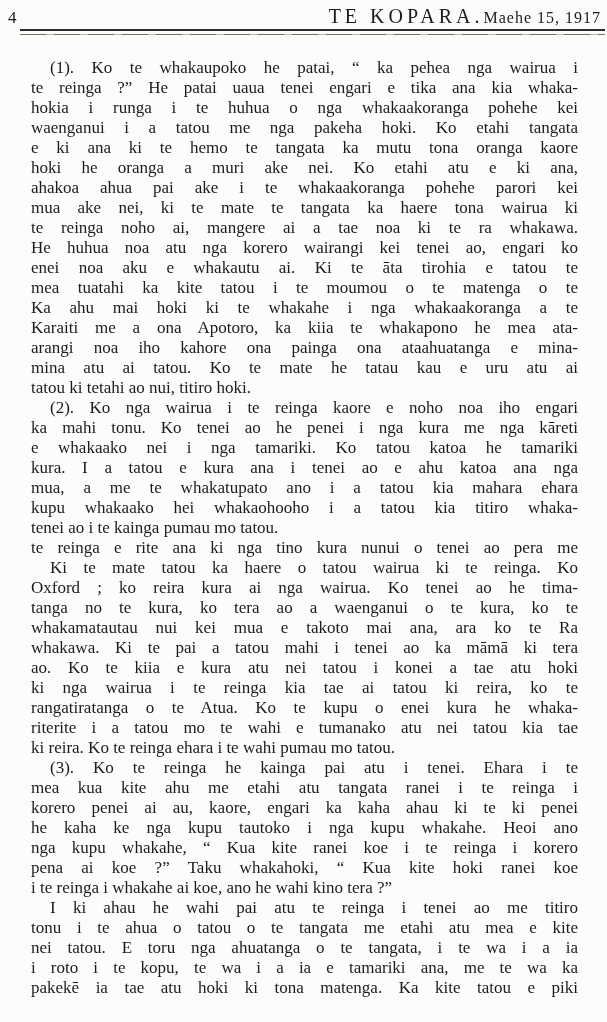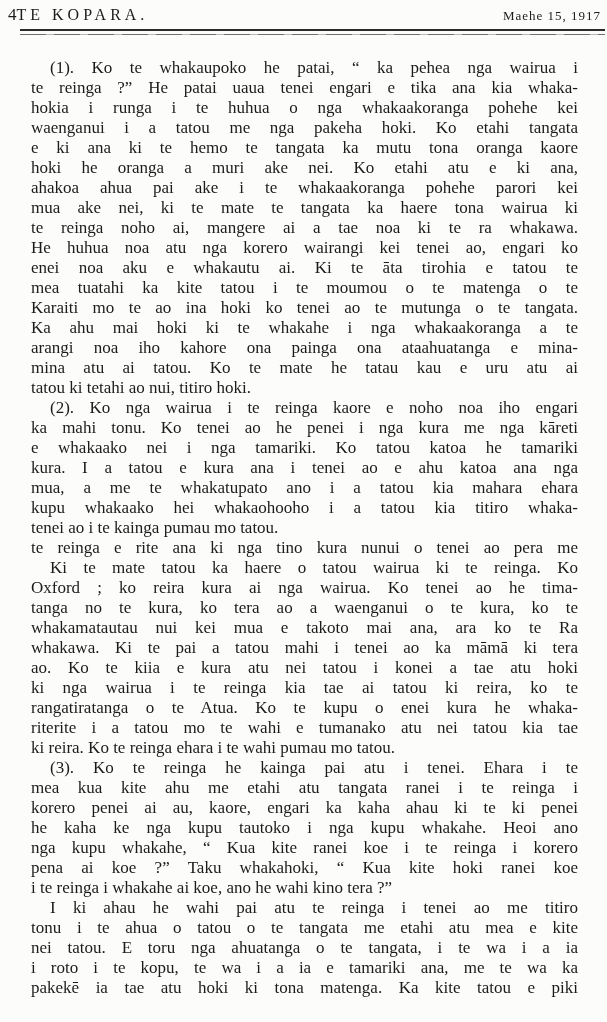--- a/index.html
+++ b/index.html
@@ -23,27 +23,27 @@
     align-items: baseline;
     padding: 5px 6px 0 8px;
     height: 22px;
   }
   .page-number {
     font-size: 17px;
     flex: 0 0 auto;
   }
   .masthead-title {
     flex: 1 1 auto;
-    text-align: left;
-    font-size: 16px;
+    text-align: right;
+    font-size: 20px;
     letter-spacing: 4px;
   }
   .issue-date {
     flex: 0 0 auto;
-    font-size: 13px;
+    font-size: 16px;
     letter-spacing: 1px;
   }
   .rules {
     margin: 2px 2px 0 20px;
   }
   .rule-a {
     height: 2px;
     background: #2c2c2a;
   }
   .rule-b {
@@ -93,22 +93,22 @@
         <div class="line">hokia i runga i te huhua o nga whakaakoranga pohehe kei</div>
         <div class="line">waenganui i a tatou me nga pakeha hoki.  Ko etahi tangata</div>
         <div class="line">e ki ana ki te hemo te tangata ka mutu tona oranga kaore</div>
         <div class="line">hoki he oranga a muri ake nei.  Ko etahi atu e ki ana,</div>
         <div class="line">ahakoa ahua pai ake i te whakaakoranga pohehe parori kei</div>
         <div class="line">mua ake nei, ki te mate te tangata ka haere tona wairua ki</div>
         <div class="line">te reinga noho ai, mangere ai a tae noa ki te ra whakawa.</div>
         <div class="line">He huhua noa atu nga korero wairangi kei tenei ao, engari ko</div>
         <div class="line">enei noa aku e whakautu ai.  Ki te āta tirohia e tatou te</div>
         <div class="line">mea tuatahi ka kite tatou i te moumou o te matenga o te</div>
-        <div class="line">Karaiti mo te ao ina hoki ko tenei ao te mutunga o te tangata.</div>
         <div class="line">Ka ahu mai hoki ki te whakahe i nga whakaakoranga a te</div>
+        <div class="line">Karaiti me a ona Apotoro, ka kiia te whakapono he mea ata-</div>
         <div class="line">arangi noa iho kahore ona painga ona ataahuatanga e mina-</div>
         <div class="line">mina atu ai tatou.  Ko te mate he tatau kau e uru atu ai</div>
         <div class="line end">tatou ki tetahi ao nui, titiro hoki.</div>
       </div>
       <div class="para">
         <div class="line first">(2). Ko nga wairua i te reinga kaore e noho noa iho engari</div>
         <div class="line">ka mahi tonu.  Ko tenei ao he penei i nga kura me nga kāreti</div>
         <div class="line">e whakaako nei i nga tamariki.  Ko tatou katoa he tamariki</div>
         <div class="line">kura.  I a tatou e kura ana i tenei ao e ahu katoa ana nga</div>
         <div class="line">mua, a me te whakatupato ano i a tatou kia mahara ehara</div>

